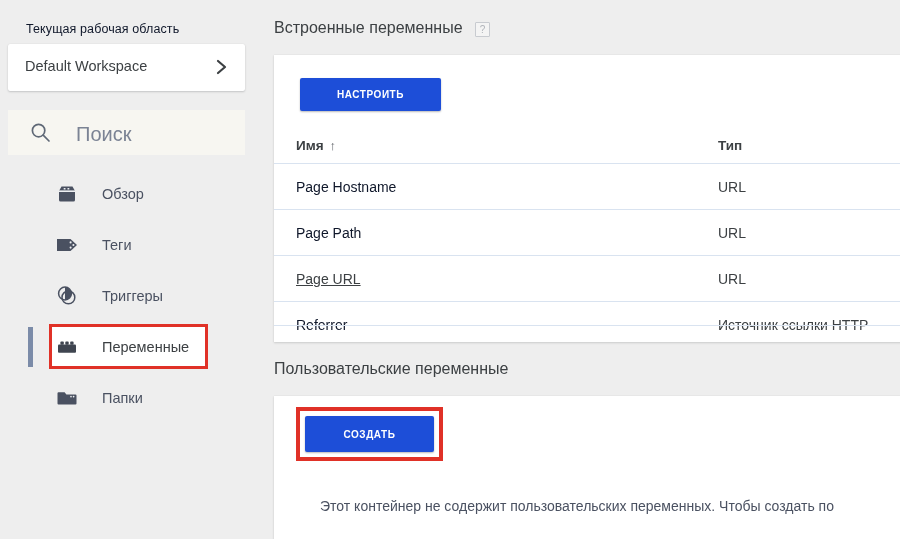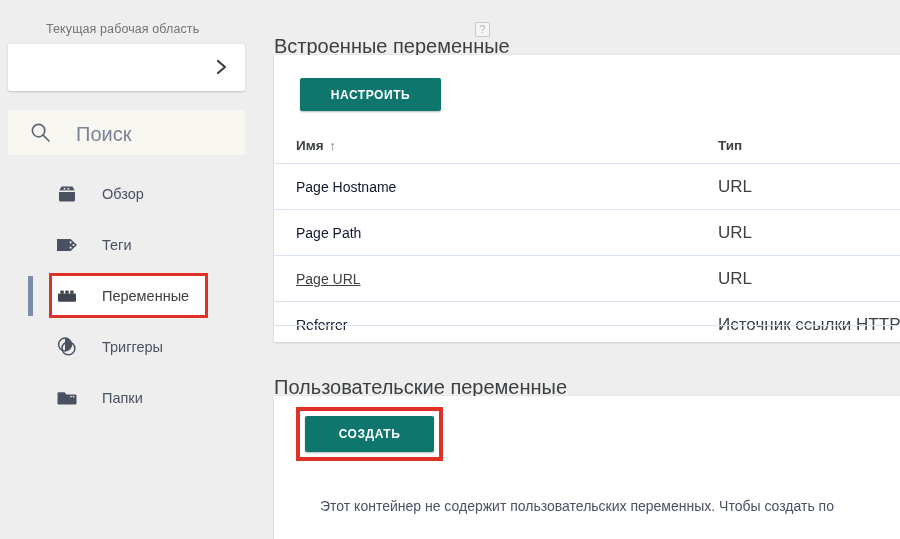--- a/index.html
+++ b/index.html
@@ -29,24 +29,23 @@
     width: 263px;
     height: 539px;
     background: #eeeeee;
     box-sizing: border-box;
   }
   .ws-label {
     position: absolute;
     left: 26px;
     top: 22px;
     font-size: 12.5px;
-    color: #737373;
+    color: #0f172a;
     letter-spacing: 0.1px;
     white-space: nowrap;
-    margin-left: 20px;
   }
   .ws-card {
     position: absolute;
     left: 8px;
     top: 44px;
     width: 237px;
     height: 47px;
     background: #ffffff;
     border-radius: 2px;
     box-shadow: 0 1px 2px rgba(60,64,67,0.22), 0 0 1px rgba(60,64,67,0.12);
@@ -156,24 +155,23 @@
     position: absolute;
     left: 263px;
     top: 0;
     width: 637px;
     height: 539px;
     background: #eeeeee;
     overflow: hidden;
   }
   .section-title {
     position: absolute;
-    font-size: 20px;
+    font-size: 16px;
     color: #3c4043;
     white-space: nowrap;
-    margin-top: 16px;
   }
   #builtin-title { left: 11px; top: 19px; }
   #custom-title  { left: 11px; top: 360px; }
 
   .help-badge {
     position: absolute;
     left: 212px;
     top: 22px;
     width: 15px;
     height: 15px;
@@ -203,26 +201,26 @@
   }
   #custom-card {
     left: 11px;
     top: 396px;
     width: 660px;
     height: 200px;
   }
 
   .btn-red {
     position: absolute;
-    background: #0f766e;
+    background: #1d4ed8;
     color: #ffffff;
     border: none;
     border-radius: 2px;
     font-family: "Liberation Sans", "DejaVu Sans", sans-serif;
-    font-size: 12px;
+    font-size: 10px;
     font-weight: bold;
     letter-spacing: 0.55px;
     cursor: pointer;
     box-shadow: 0 1px 2px rgba(0,0,0,0.28);
     padding: 0;
   }
   #configure-btn {
     left: 26px;
     top: 23px;
     width: 141px;
@@ -262,21 +260,21 @@
     top: 50%;
     transform: translateY(-50%);
     font-size: 14px;
     white-space: nowrap;
   }
   .cell-type {
     position: absolute;
     left: 444px;
     top: 50%;
     transform: translateY(-50%);
-    font-size: 17px;
+    font-size: 14px;
     white-space: nowrap;
   }
   .th-row .cell-name,
   .th-row .cell-type {
     color: #3c4043;
     font-weight: bold;
     font-size: 13.5px;
   }
   .sort-arrow {
     font-weight: normal;
@@ -315,20 +313,21 @@
 </head>
 <body>
 
 <div class="app">
 
   <div class="sidebar">
 
     <div class="ws-label">Текущая рабочая область</div>
 
     <div class="ws-card">
+      <div class="ws-card-name">Default Workspace</div>
       <div class="ws-chevron">
         <svg width="14" height="20" viewBox="0 0 14 20" aria-hidden="true">
           <polyline points="3,4 10,10 3,16" fill="none" stroke="#3c4043" stroke-width="2.2" stroke-linecap="round" stroke-linejoin="round"></polyline>
         </svg>
       </div>
     </div>
 
     <div class="search-box">
       <div class="search-icon">
         <svg width="21" height="21" viewBox="0 0 21 21" aria-hidden="true">
@@ -356,49 +355,49 @@
       <div class="nav-item">
         <span class="nav-icon">
           <svg width="24" height="16" viewBox="0 0 24 16" aria-hidden="true">
             <path d="M2 2 H15.5 L22 8 L15.5 14 H2 Z" fill="#4a5161"></path>
             <circle cx="15.6" cy="5.4" r="1.05" fill="#edeff2"></circle>
             <circle cx="15.6" cy="10.6" r="1.05" fill="#edeff2"></circle>
             <circle cx="18.4" cy="8" r="1.05" fill="#edeff2"></circle>
           </svg>
         </span>
         <span class="nav-label">Теги</span>
+      </div>
+
+      <div class="nav-item">
+        <span class="nav-icon">
+          <svg width="24" height="24" viewBox="0 0 24 24" aria-hidden="true">
+            <circle cx="10" cy="9.5" r="6.4" fill="none" stroke="#4a5161" stroke-width="1.5"></circle>
+            <circle cx="13.4" cy="13.4" r="6.4" fill="none" stroke="#4a5161" stroke-width="1.5"></circle>
+            <path d="M10 3.1 A6.4 6.4 0 0 1 10 15.9 Z" fill="#4a5161"></path>
+          </svg>
+        </span>
+        <span class="nav-label">Триггеры</span>
       </div>
 
       <div class="nav-item active">
         <span class="active-bar"></span>
         <span class="highlight-box"></span>
         <span class="nav-icon">
           <svg width="24" height="18" viewBox="0 0 24 18" aria-hidden="true">
             <rect x="3" y="6.5" width="18" height="8.2" rx="1" fill="#3f4550"></rect>
             <rect x="5.4" y="3.6" width="3.4" height="3.2" rx="0.8" fill="#3f4550"></rect>
             <rect x="10.3" y="3.6" width="3.4" height="3.2" rx="0.8" fill="#3f4550"></rect>
             <rect x="15.2" y="3.6" width="3.4" height="3.2" rx="0.8" fill="#3f4550"></rect>
           </svg>
         </span>
         <span class="nav-label">Переменные</span>
       </div>
 
       <div class="nav-item">
         <span class="nav-icon">
-          <svg width="24" height="24" viewBox="0 0 24 24" aria-hidden="true">
-            <circle cx="10" cy="9.5" r="6.4" fill="none" stroke="#4a5161" stroke-width="1.5"></circle>
-            <circle cx="13.4" cy="13.4" r="6.4" fill="none" stroke="#4a5161" stroke-width="1.5"></circle>
-            <path d="M10 3.1 A6.4 6.4 0 0 1 10 15.9 Z" fill="#4a5161"></path>
-          </svg>
-        </span>
-        <span class="nav-label">Триггеры</span>
-      </div>
-
-      <div class="nav-item">
-        <span class="nav-icon">
           <svg width="22" height="18" viewBox="0 0 22 18" aria-hidden="true">
             <path d="M2.5 3.2 H8.6 L10.4 5.6 H19.5 A1 1 0 0 1 20.5 6.6 V14.6
                      A1 1 0 0 1 19.5 15.6 H2.5 A1 1 0 0 1 1.5 14.6 V4.2
                      A1 1 0 0 1 2.5 3.2 Z" fill="#4a5161"></path>
             <circle cx="15" cy="7.6" r="0.85" fill="#edeff2"></circle>
             <circle cx="17.6" cy="7.6" r="0.85" fill="#edeff2"></circle>
           </svg>
         </span>
         <span class="nav-label">Папки</span>
       </div>

